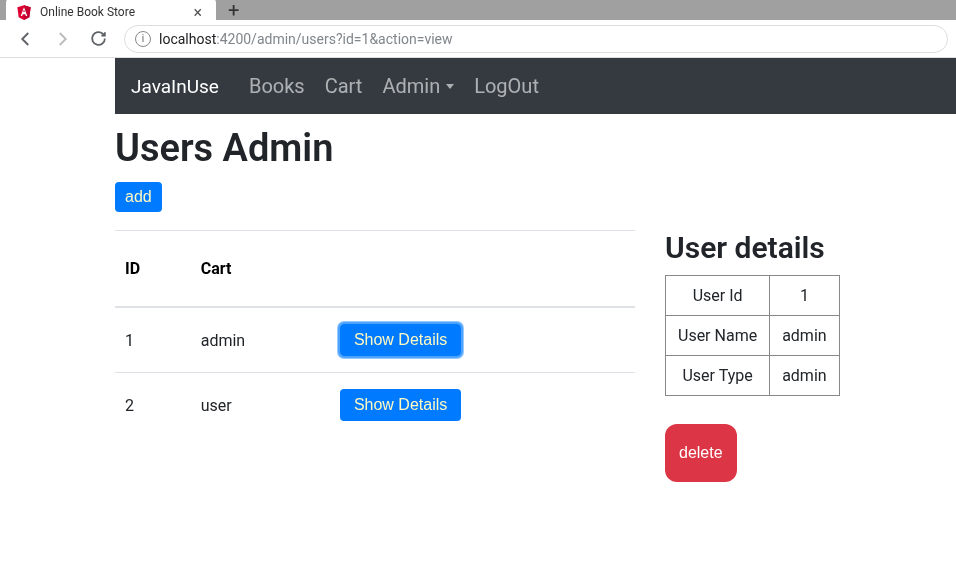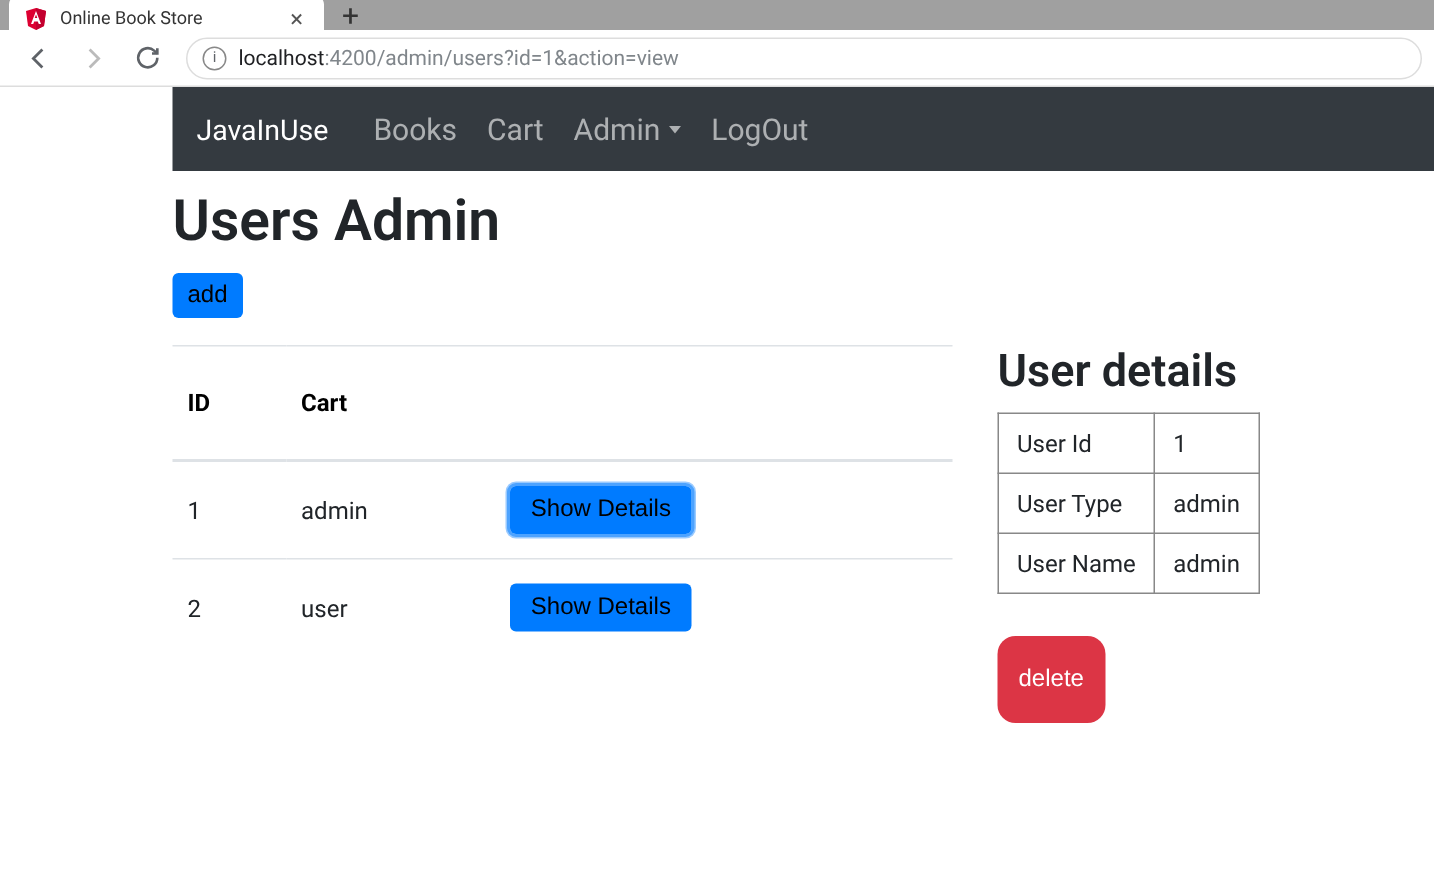--- a/index.html
+++ b/index.html
@@ -26,37 +26,37 @@
     .page { max-width: 956px; }
     .navbar { background: #343a40; display: flex; align-items: center; padding: 0 16px; height: 56px; margin-left: 115px; margin-right: 0; }
     .brand { color: #fff; font-size: 19px; margin-right: 20px; }
     .nav-link { color: rgba(255,255,255,0.6); font-size: 20px; padding: 0 10px; cursor: pointer; display: flex; align-items: center; gap: 6px; }
     .caret-down { width: 0; height: 0; border-left: 4px solid transparent; border-right: 4px solid transparent; border-top: 5px solid rgba(255,255,255,0.6); }
     
     .content { margin-left: 115px; padding: 8px 0 0 0; }
     h1 { font-size: 38px; font-weight: 600; color: #212529; margin: 4px 0 12px; }
     
     .btn { border: none; border-radius: 4px; font-size: 16px; padding: 6px 10px; cursor: pointer; }
-    .btn-primary { background: #007bff; color: #000000; }
+    .btn-primary { background: #007bff; color: #fef9c3; }
     .btn-primary.focused { box-shadow: 0 0 0 3px rgba(0,123,255,0.4); outline: 2px solid #4da3ff; }
     .btn-danger { background: #dc3545; color: #fff; }
     .btn-add { margin-bottom: 18px; }
     
     .columns { display: flex; gap: 30px; align-items: flex-start; }
     .left-col { flex: 0 0 520px; }
     .right-col { flex: 0 0 auto; }
     
     table.users { width: 100%; border-collapse: collapse; }
     table.users th { text-align: left; font-weight: 700; font-size: 16px; padding: 28px 10px; border-top: 1px solid #dee2e6; border-bottom: 2px solid #dee2e6; }
     table.users td { padding: 16px 10px; border-bottom: 1px solid #dee2e6; font-size: 16px; color: #212529; vertical-align: middle; }
     table.users tr:last-child td { border-bottom: none; }
     .btn-show { padding: 7px 14px; }
     
     h2 { font-size: 30px; font-weight: 600; color: #212529; margin-bottom: 10px; }
-    table.details { border-collapse: collapse; }
+    table.details { border-collapse: collapse; text-align: center; }
     table.details td { border: 1px solid #888; padding: 10px 12px; font-size: 16px; color: #212529; }
     .btn-delete { margin-top: 28px; padding: 20px 14px; border-radius: 12px; }
   </style>
 </head>
 <body>
 
 <div class="browser-chrome">
   <div class="tab-bar">
     <div class="tab">
       <span class="tab-favicon">
@@ -143,25 +143,25 @@
 
       <div class="right-col">
         <h2>User details</h2>
         <table class="details">
           <tbody>
               <tr>
             <td>User Id</td>
             <td>1</td>
           </tr>
           <tr>
-            <td>User Type</td>
+            <td>User Name</td>
             <td>admin</td>
           </tr>
           <tr>
-            <td>User Name</td>
+            <td>User Type</td>
             <td>admin</td>
           </tr>
         </tbody>
           </table>
         <button class="btn btn-danger btn-delete">delete</button>
       </div>
     </div>
   </div>
 </div>
 

